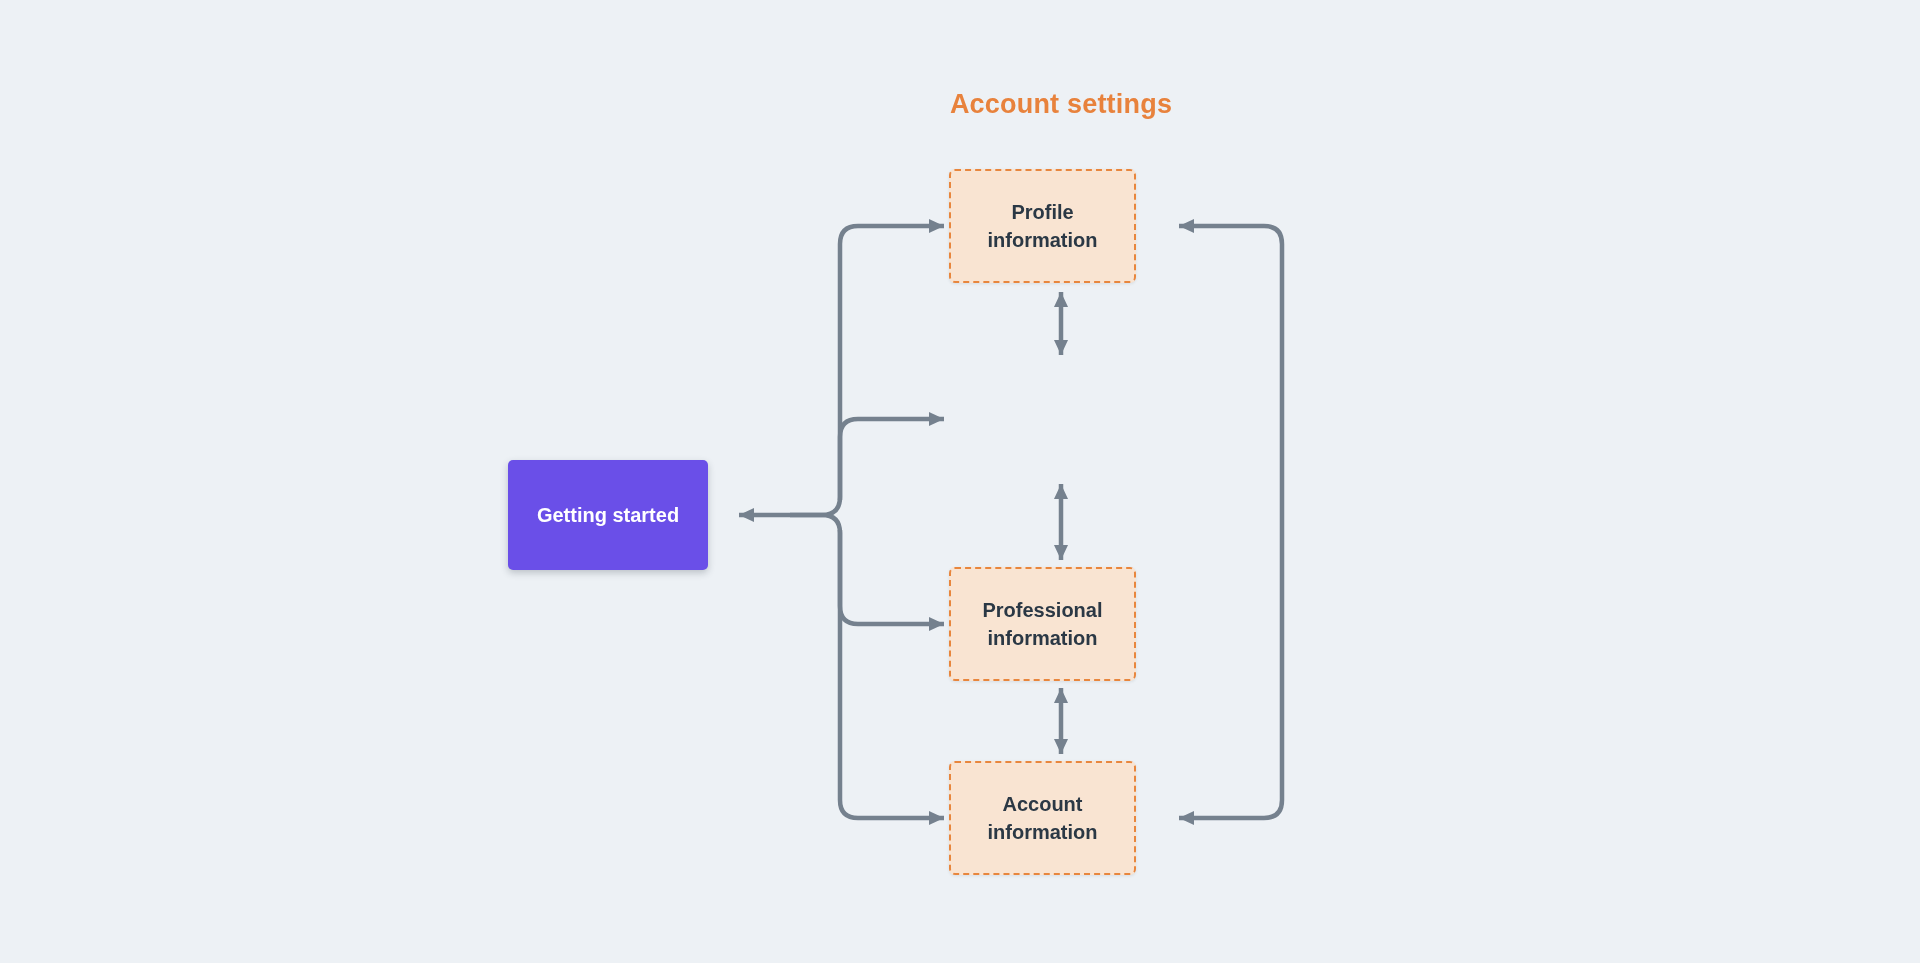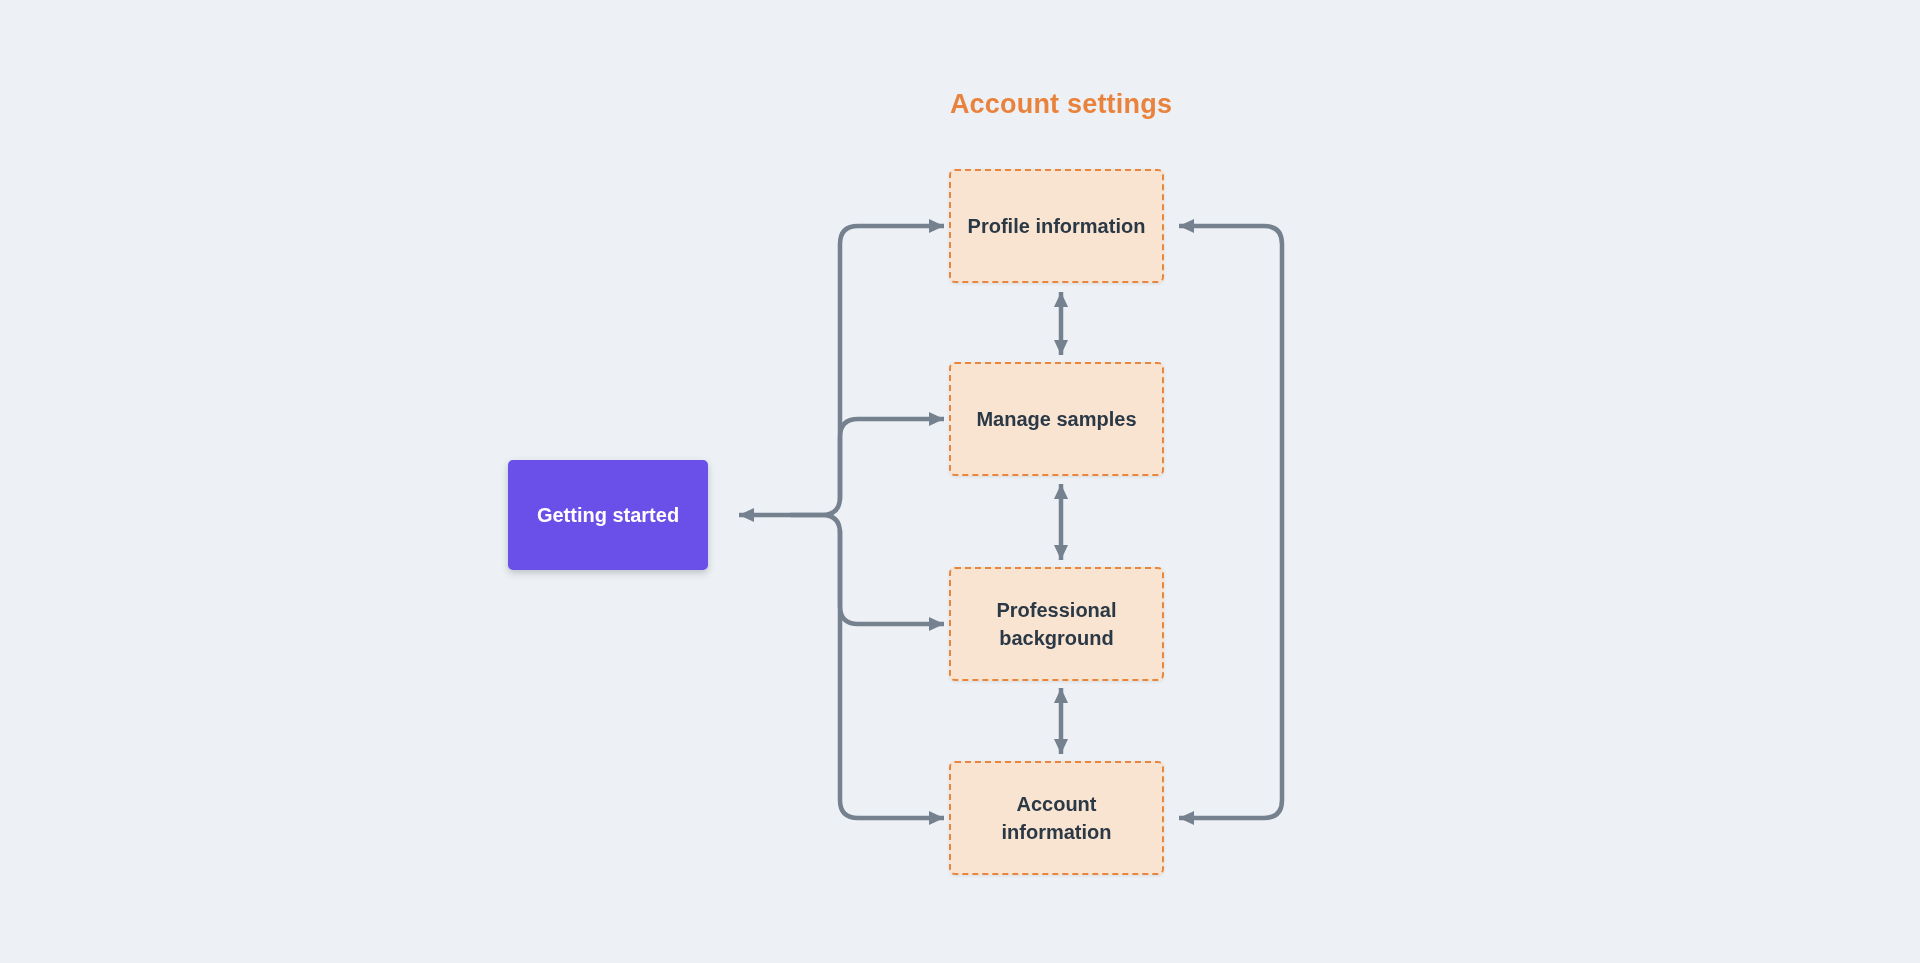--- a/index.html
+++ b/index.html
@@ -43,21 +43,21 @@
     align-items: center;
     justify-content: center;
     text-align: center;
     box-sizing: border-box;
     font-size: 20px;
     line-height: 1.4;
     border-radius: 6px;
     user-select: none;
   }
   .node-peach {
-    width: 215px;
+    width: 187px;
     height: 114px;
     background: var(--node-fill, #f9e4d2);
     border: 2.5px dashed var(--node-border, #e8863d);
     color: var(--node-text, #2b3845);
     font-weight: 600;
     padding: 8px 10px;
     box-shadow: 0 1px 3px rgba(43, 56, 69, 0.10);
   }
   .node-solid {
     width: 200px;
@@ -109,25 +109,22 @@
   <div class="diagram-title">Account settings</div>
 
   <div class="node node-solid" id="node-getting-started">
     <span>Getting started</span>
   </div>
 
   <div class="node node-peach" id="node-profile">
     <span>Profile information</span>
   </div>
 
-  <div class="node node-peach" id="node-samples">
-    <span>Manage samples</span>
-  </div>
 
   <div class="node node-peach" id="node-professional">
-    <span>Professional background</span>
+    <span>Professional information</span>
   </div>
 
   <div class="node node-peach" id="node-personal">
     <span>Account information</span>
   </div>
 
 </div>
 
 </body></html>

